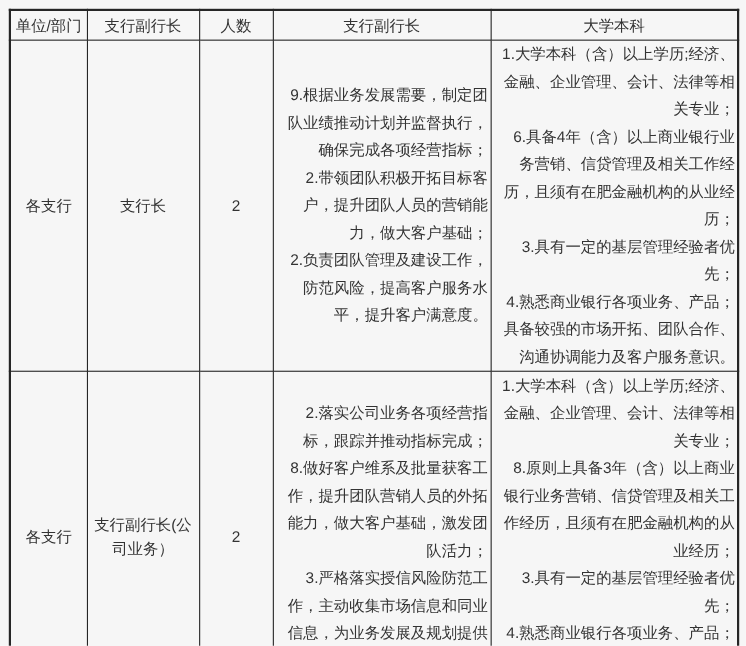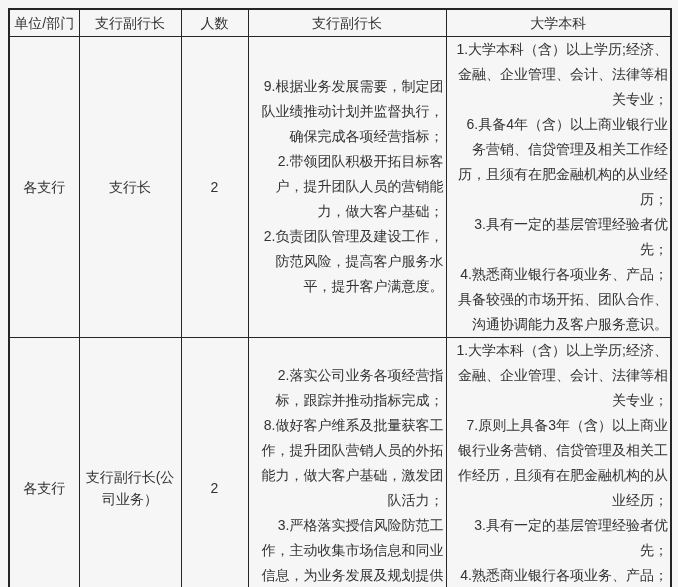--- a/index.html
+++ b/index.html
@@ -91,21 +91,21 @@
         <td class="center">各支行</td>
         <td class="center">支行副行长(公司业务）</td>
         <td class="center">2</td>
         <td class="paras">
           <p>2.落实公司业务各项经营指标，跟踪并推动指标完成；</p>
           <p>8.做好客户维系及批量获客工作，提升团队营销人员的外拓能力，做大客户基础，激发团队活力；</p>
           <p>3.严格落实授信风险防范工作，主动收集市场信息和同业信息，为业务发展及规划提供研判依据。</p>
         </td>
         <td class="paras">
           <p>1.大学本科（含）以上学历;经济、金融、企业管理、会计、法律等相关专业；</p>
-          <p>7.原则上具备3年（含）以上商业银行业务营销、信贷管理及相关工作经历，且须有在肥金融机构的从业经历；</p>
+          <p>8.原则上具备3年（含）以上商业银行业务营销、信贷管理及相关工作经历，且须有在肥金融机构的从业经历；</p>
           <p>3.具有一定的基层管理经验者优先；</p>
           <p>4.熟悉商业银行各项业务、产品；具备较强的市场开拓、团队合作、沟通协调能力及客户服务意识。</p>
         </td>
       </tr>
 
     </tbody>
   </table>
 </div>
 
 </body></html>

